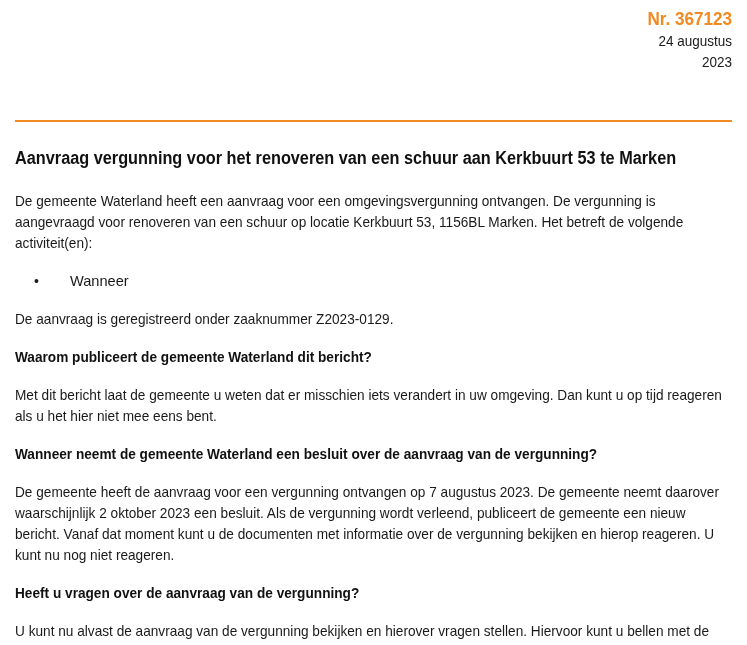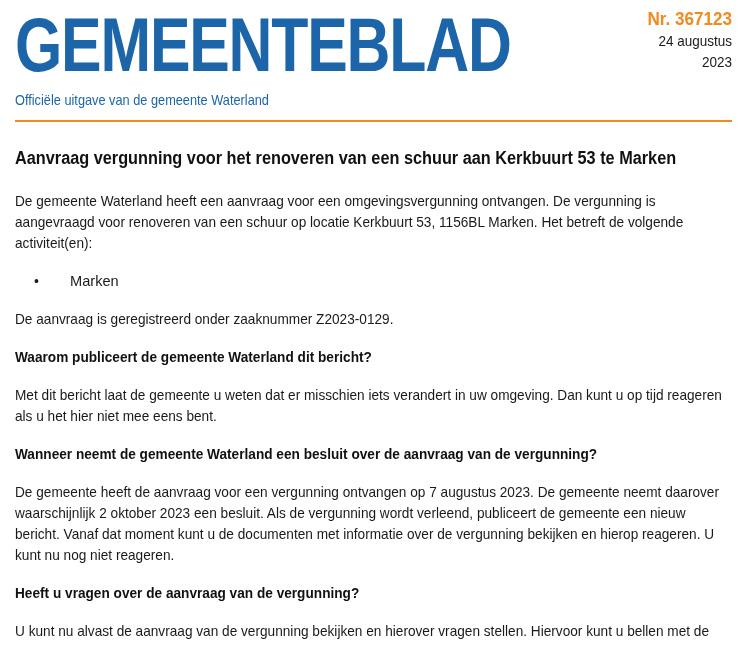--- a/index.html
+++ b/index.html
@@ -147,44 +147,40 @@
     font-size: 14px;
     line-height: 21px;
   }
 </style>
 </head>
 <body>
 
 <div class="page">
 
   <header class="masthead">
-    <div class="masthead-left">
-      <div class="wordmark">GEMEENTEBLAD</div>
-      <div class="tagline">Officiële uitgave van de gemeente Waterland</div>
-    </div>
 
     <div class="masthead-right">
       <div class="issue-number">Nr. 367123</div>
       <div class="issue-date">24 augustus</div>
       <div class="issue-year">2023</div>
     </div>
 
     <div class="rule"></div>
   </header>
 
   <main class="article">
 
     <h1 class="article-title">Aanvraag vergunning voor het renoveren van een schuur aan Kerkbuurt 53 te Marken</h1>
 
     <p class="body-text">De gemeente Waterland heeft een aanvraag voor een omgevingsvergunning ontvangen. De vergunning is aangevraagd voor renoveren van een schuur op locatie Kerkbuurt 53, 1156BL Marken. Het betreft de volgende activiteit(en):</p>
 
     <ul class="activity-list">
       <li>
         <span class="bullet">•</span>
-        <span>Marken</span>
+        <span>Wanneer</span>
       </li>
     </ul>
 
     <p class="body-text">De aanvraag is geregistreerd onder zaaknummer Z2023-0129.</p>
 
     <h2 class="subhead">Waarom publiceert de gemeente Waterland dit bericht?</h2>
     <p class="body-text">Met dit bericht laat de gemeente u weten dat er misschien iets verandert in uw omgeving. Dan kunt u op tijd reageren als u het hier niet mee eens bent.</p>
 
     <h2 class="subhead">Wanneer neemt de gemeente Waterland een besluit over de aanvraag van de vergunning?</h2>
     <p class="body-text">De gemeente heeft de aanvraag voor een vergunning ontvangen op 7 augustus 2023. De gemeente neemt daarover waarschijnlijk 2 oktober 2023 een besluit. Als de vergunning wordt verleend, publiceert de gemeente een nieuw bericht. Vanaf dat moment kunt u de documenten met informatie over de vergunning bekijken en hierop reageren. U kunt nu nog niet reageren.</p>

